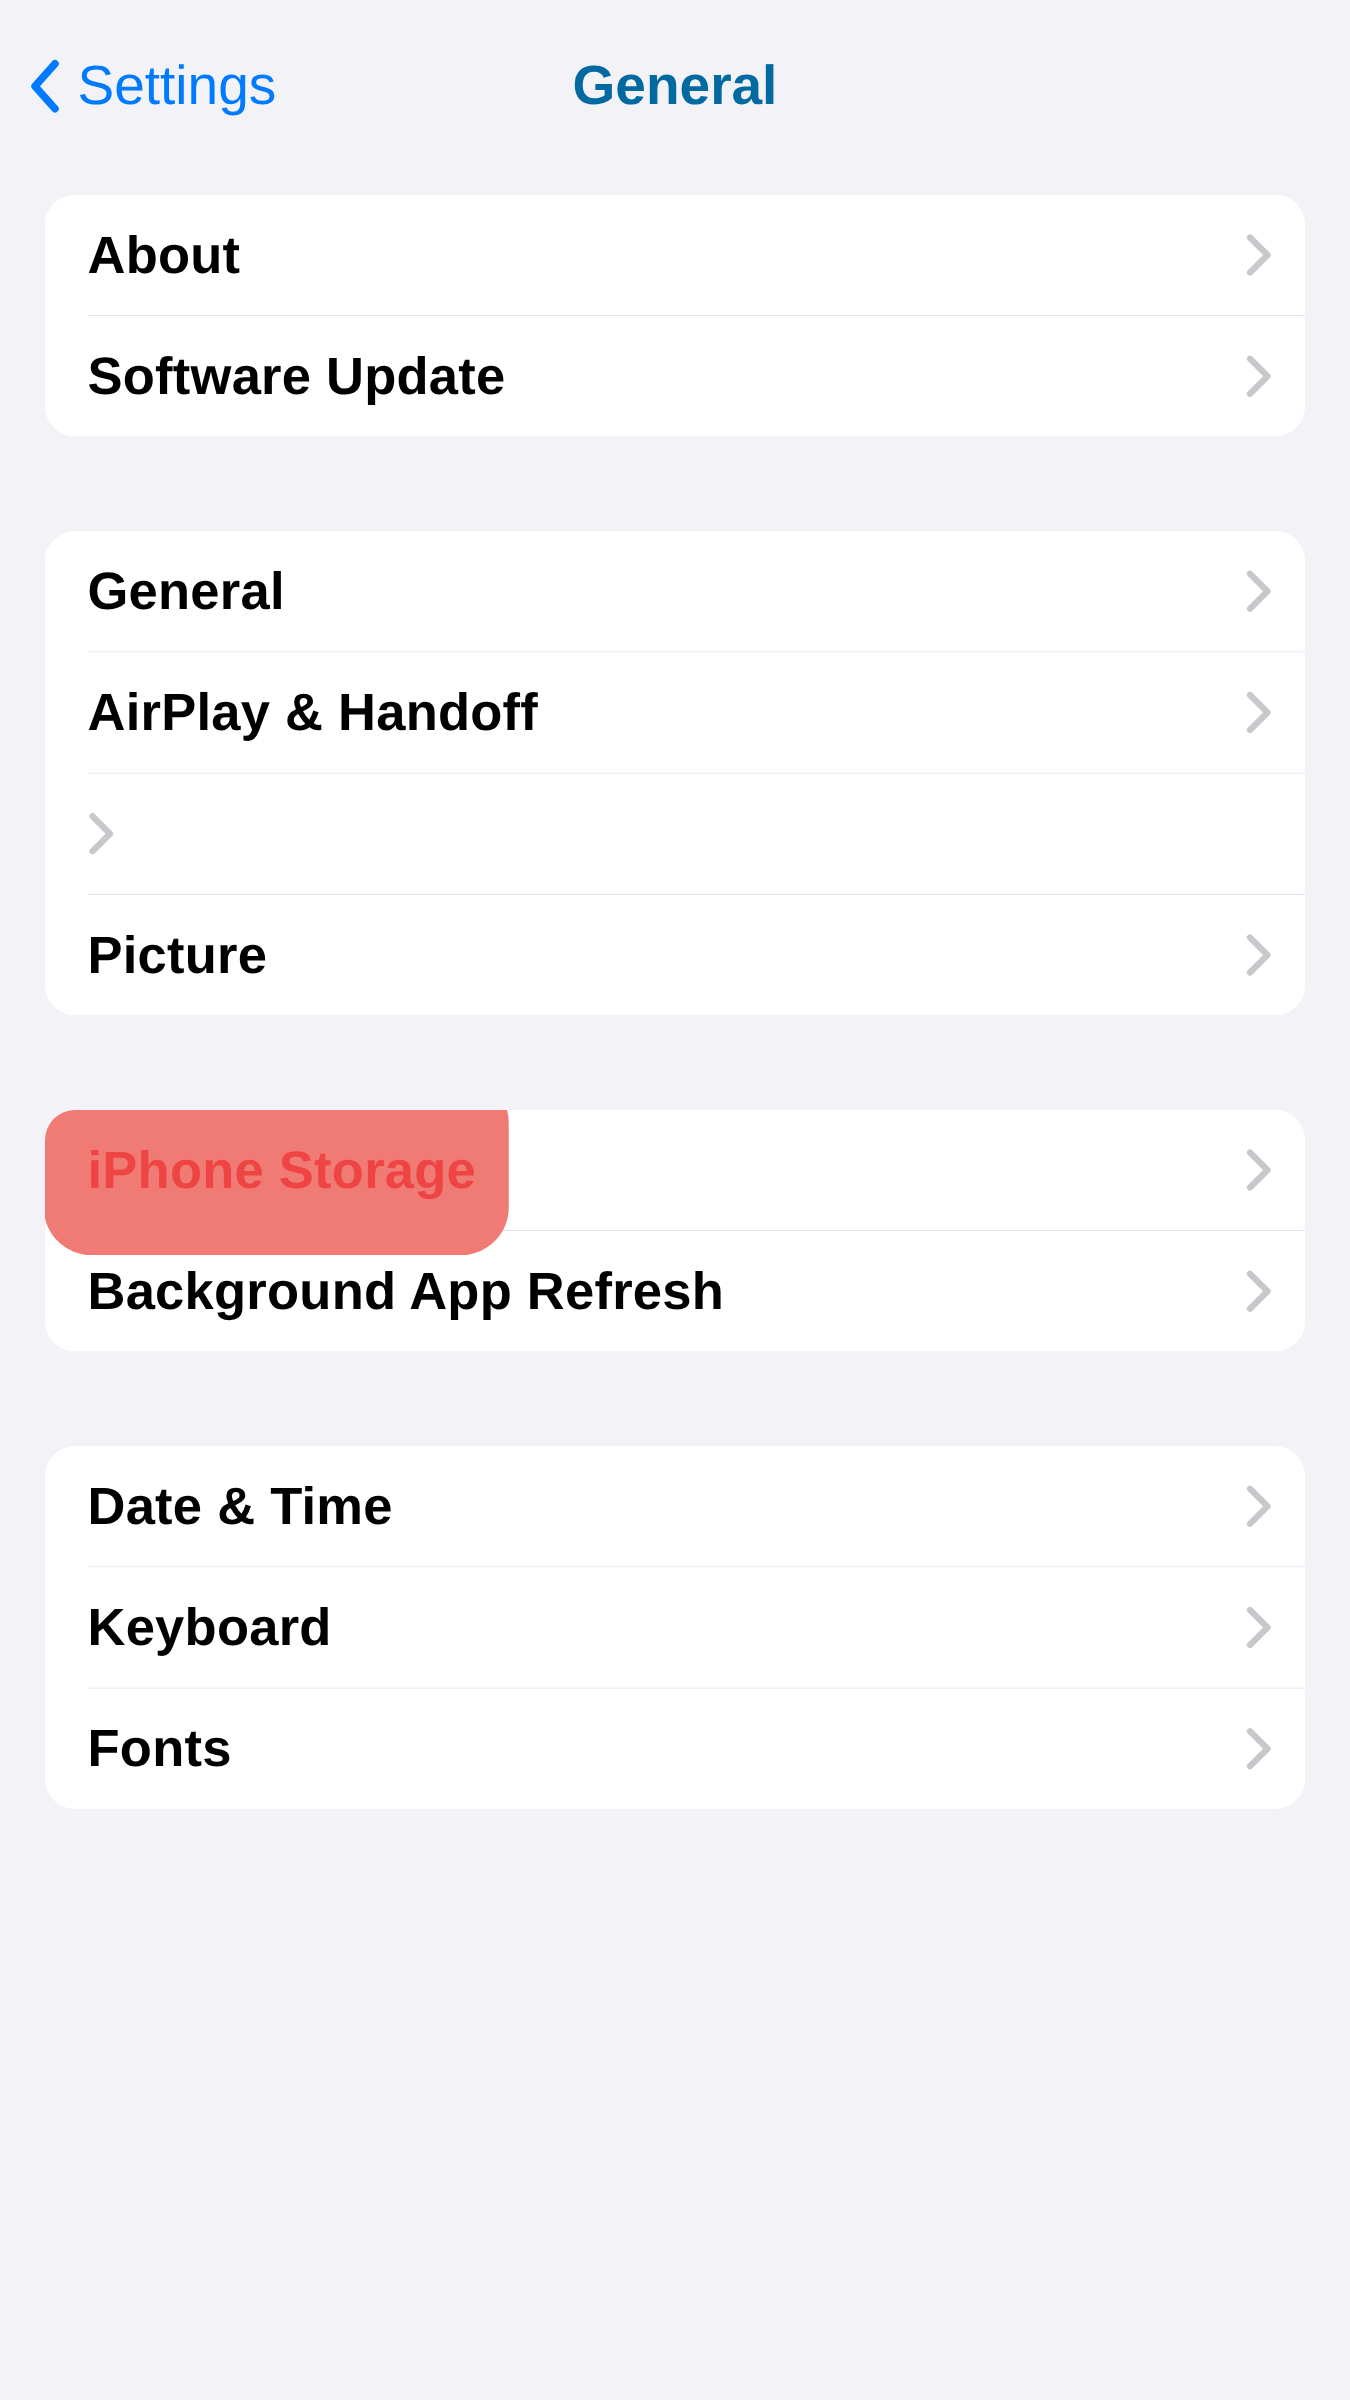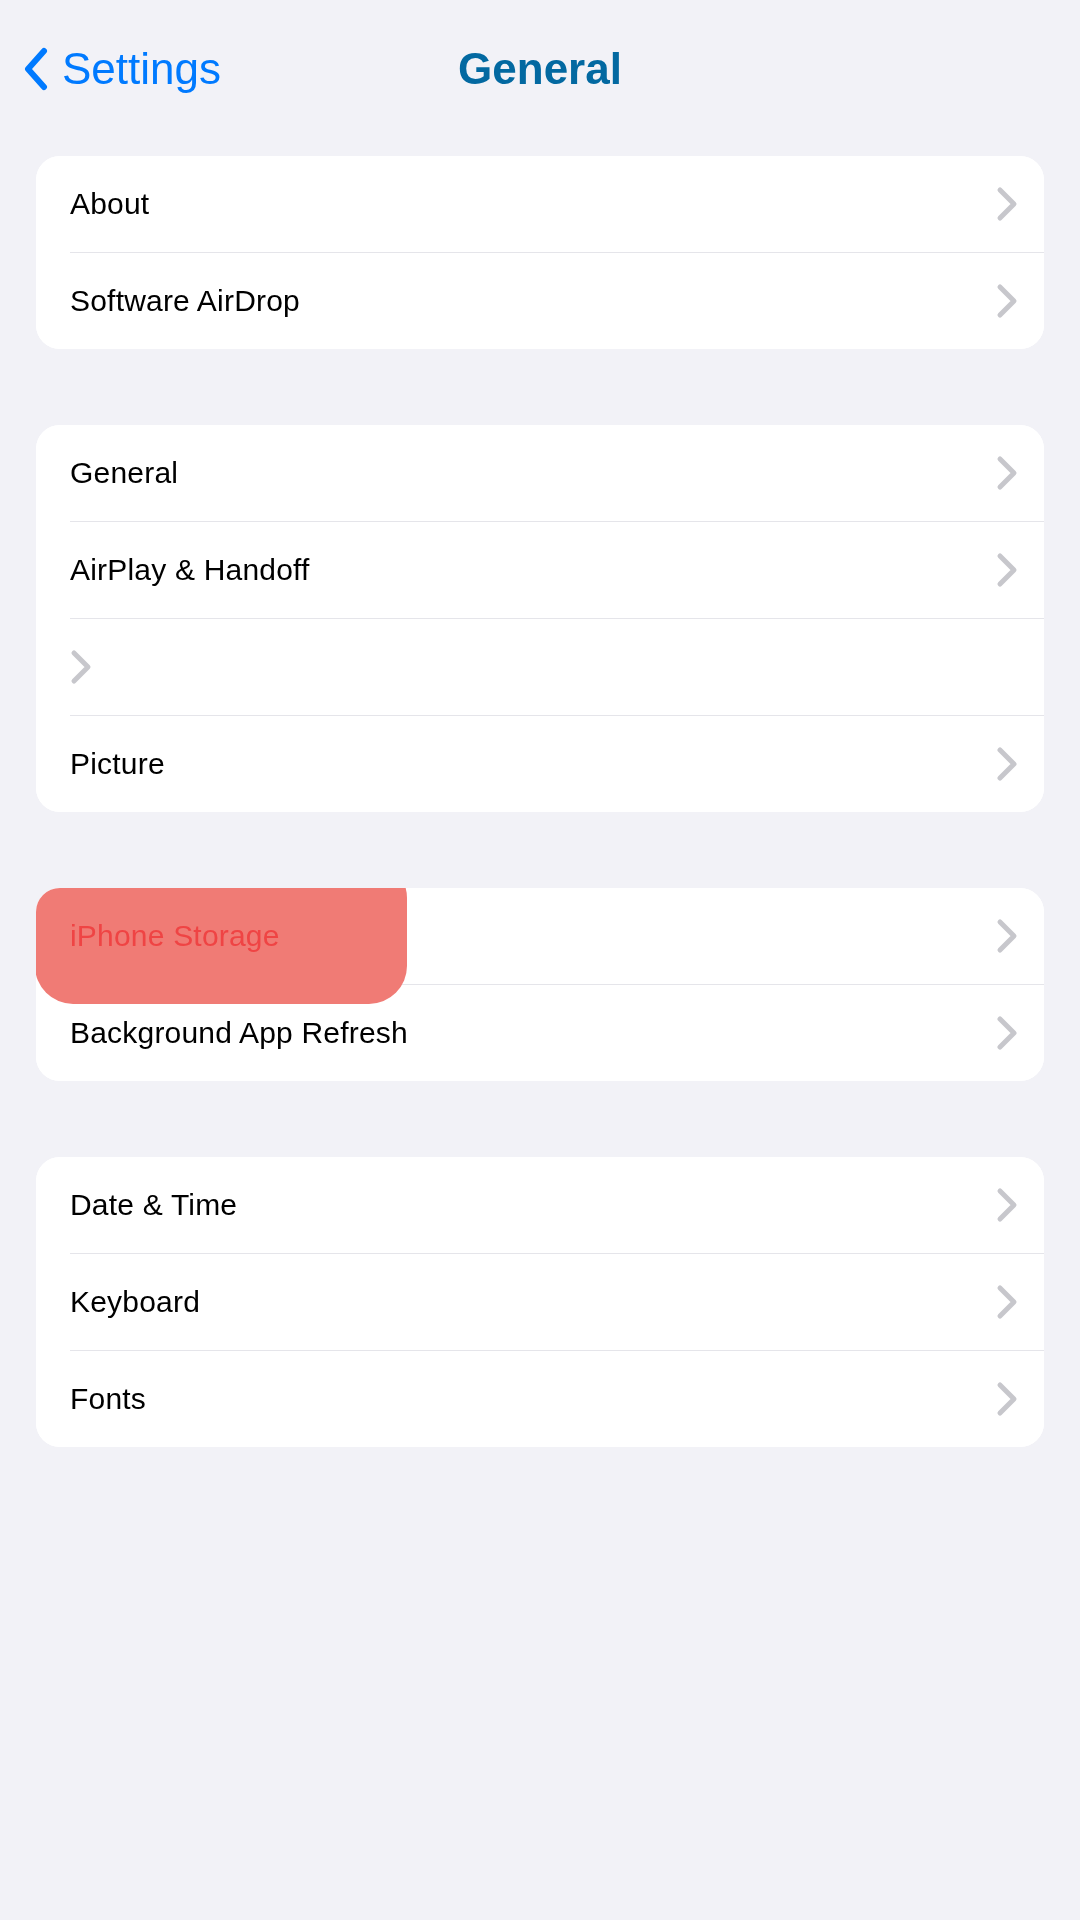--- a/index.html
+++ b/index.html
@@ -61,22 +61,22 @@
       display: flex;
       align-items: center;
       justify-content: space-between;
       height: 96px;
       padding-left: 34px;
       padding-right: 26px;
       cursor: pointer;
       background: #fff;
     }
     .row-label {
-      font-size: 30px;
-      font-weight: 400;
+      font-size: 42px;
+      font-weight: 700;
       color: #000;
       letter-spacing: 0.2px;
     }
     .chevron-right {
       width: 22px;
       height: 36px;
       flex-shrink: 0;
     }
     .chevron-right svg {
       width: 100%;
@@ -127,21 +127,21 @@
         <div class="row">
           <span class="row-label">About</span>
           <span class="chevron-right"><svg viewBox="0 0 22 36" fill="none">
               <path d="M4 4 L18 18 L4 32" stroke="#c7c7cc" stroke-width="5" stroke-linecap="round" stroke-linejoin="round"></path>
             </svg></span>
         </div>
       </div>
       <div class="separator"></div>
       <div class="row-wrap">
         <div class="row">
-          <span class="row-label">Software AirDrop</span>
+          <span class="row-label">Software Update</span>
           <span class="chevron-right"><svg viewBox="0 0 22 36" fill="none">
               <path d="M4 4 L18 18 L4 32" stroke="#c7c7cc" stroke-width="5" stroke-linecap="round" stroke-linejoin="round"></path>
             </svg></span>
         </div>
       </div>
     </div>
     <div class="group">
       <div class="row-wrap">
         <div class="row">
           <span class="row-label">General</span>

